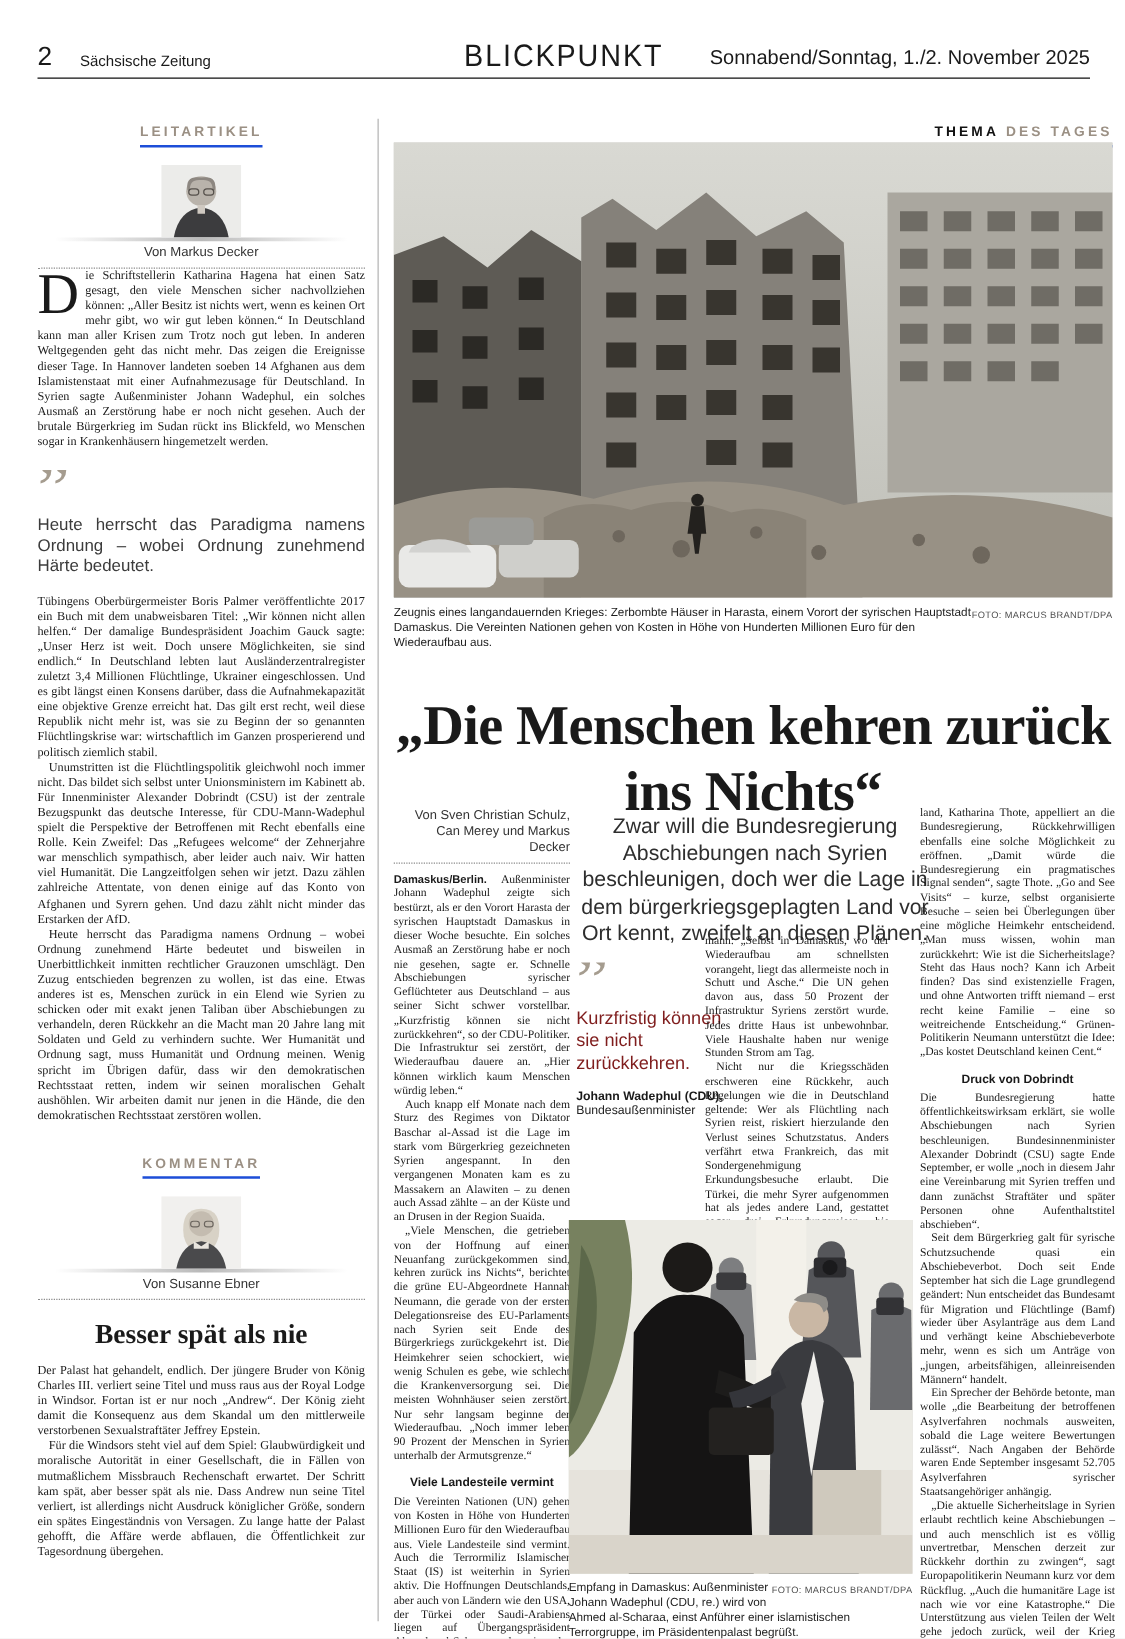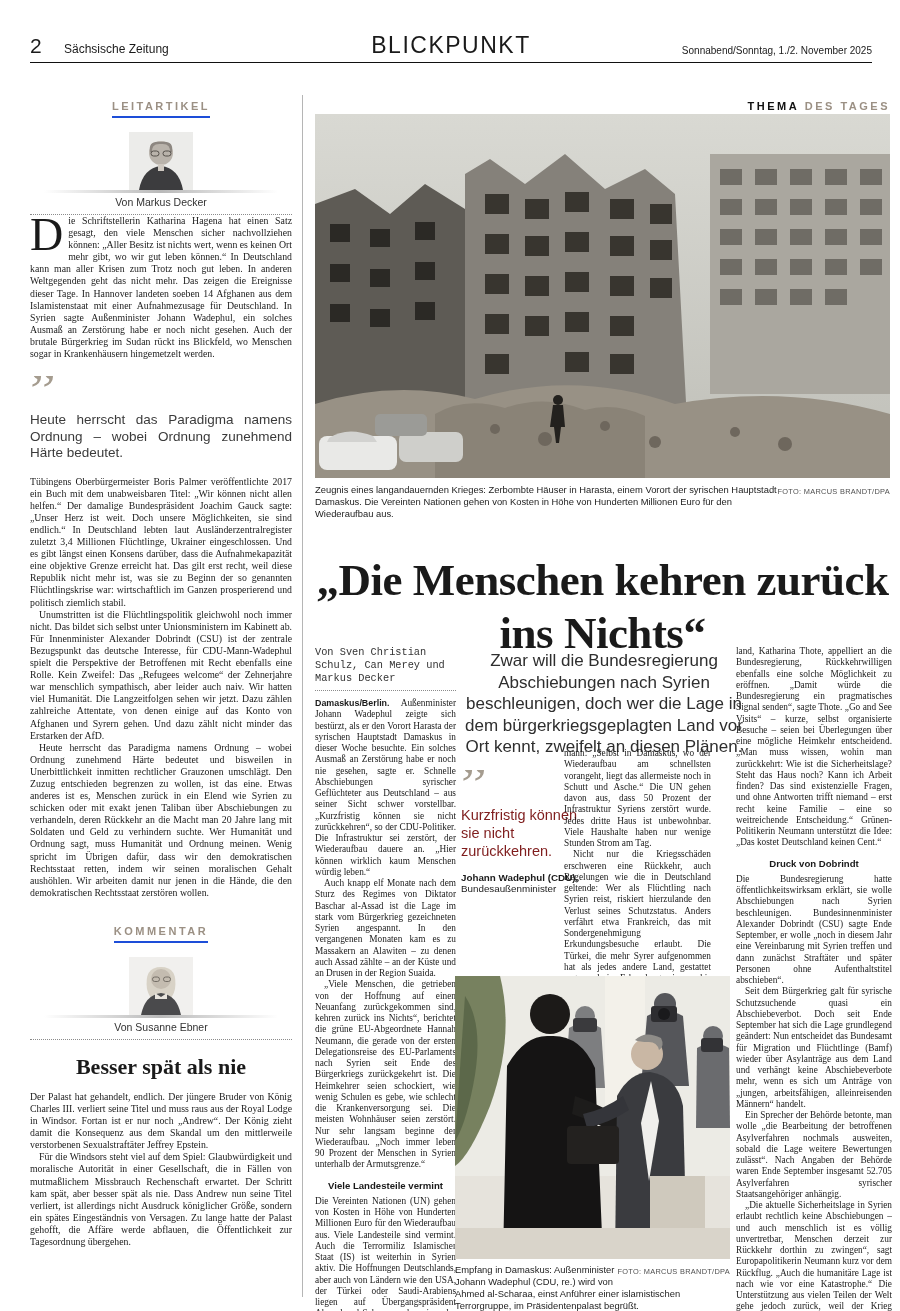--- a/index.html
+++ b/index.html
@@ -6,21 +6,21 @@
   .page{position:relative;width:900px;height:1311px;background:#ffffff;margin:0 auto;
         overflow:hidden;font-family:"Liberation Serif",serif;color:#1a1a1a;}
   
   .masthead{position:absolute;left:30px;right:28px;top:34px;height:26px;}
   .pageno{position:absolute;left:0;bottom:2px;font-family:"Liberation Sans",sans-serif;
           font-size:21px;font-weight:400;}
   .papername{position:absolute;left:34px;bottom:4px;font-family:"Liberation Sans",sans-serif;font-size:12px;}
   .section-title{position:absolute;left:0;right:0;bottom:2px;text-align:center;
           font-family:"Liberation Sans",sans-serif;font-size:23px;letter-spacing:1.5px;font-weight:500;
           transform:scaleY(1.08);}
-  .edition-date{position:absolute;right:0;bottom:4px;font-family:"Liberation Sans",sans-serif;font-size:10px;}
+  .edition-date{position:absolute;right:0;bottom:4px;font-family:"Liberation Sans",sans-serif;font-size:16px;}
   .masthead-rule{position:absolute;left:30px;right:28px;top:62px;border-top:1.6px solid #111;}
   .v-divider{position:absolute;left:302px;top:95px;bottom:14px;border-left:1px solid #b5b5b5;}
   
   .kicker-wrap{text-align:center;margin-bottom:14px;}
   .kicker{display:inline-block;font-family:"Liberation Sans",sans-serif;font-size:11px;font-weight:700;
           letter-spacing:2.5px;color:#9b9084;padding-bottom:4px;border-bottom:2px solid #1d4ed8;}
   .kicker b{color:#111;}
   
   .opinion{position:absolute;left:30px;top:96px;width:262px;}
   .portrait{display:block;margin:2px auto 0 auto;}
@@ -48,22 +48,22 @@
                 font-size:45px;line-height:53px;font-weight:700;letter-spacing:-.5px;}
   .lead{position:absolute;left:461px;top:650px;width:286px;text-align:center;
         font-family:"Liberation Sans",sans-serif;font-size:17px;line-height:21.5px;color:#2e2e2e;}
   .tcol{position:absolute;font-size:9.3px;line-height:11.25px;text-align:justify;
         hyphens:auto;-webkit-hyphens:auto;}
   .tcol p{margin:0;}
   .tcol p.ind{text-indent:9px;}
   .col1{left:315px;top:646px;width:141px;}
   .col2{left:564px;top:748px;width:147px;}
   .col3{left:736px;top:646px;width:156px;}
-  .byline{font-family:Liberation Mono, monospace;font-size:10.3px;line-height:13px;color:#333;
-          text-align:left;padding-bottom:5px;border-bottom:1px dotted #8b8b8b;margin-bottom:7px;}
+  .byline{font-family:Liberation Sans, sans-serif;font-size:10.3px;line-height:13px;color:#333;
+          text-align:right;padding-bottom:5px;border-bottom:1px dotted #8b8b8b;margin-bottom:7px;}
   .lede{font-family:"Liberation Sans",sans-serif;font-weight:700;font-size:8.9px;}
   .subhead{font-family:"Liberation Sans",sans-serif;font-weight:700;font-size:9.6px;text-align:center;
            margin:9px 0 5px 0 !important;}
   .t-pullquote{position:absolute;left:461px;top:770px;width:118px;}
   .t-pullquote .pq-text{font-size:14.5px;line-height:18px;color:#7f1d1d;}
   .pq-name{font-family:"Liberation Sans",sans-serif;font-size:9.8px;font-weight:700;margin-top:12px;}
   .pq-role{font-family:"Liberation Sans",sans-serif;font-size:9.8px;color:#222;}
   .photo2{position:absolute;left:455px;top:976px;width:275px;height:283px;background:#d8d5cf;}
   .cap-2{position:absolute;left:455px;top:1264px;width:275px;}
   svg{display:block;}

